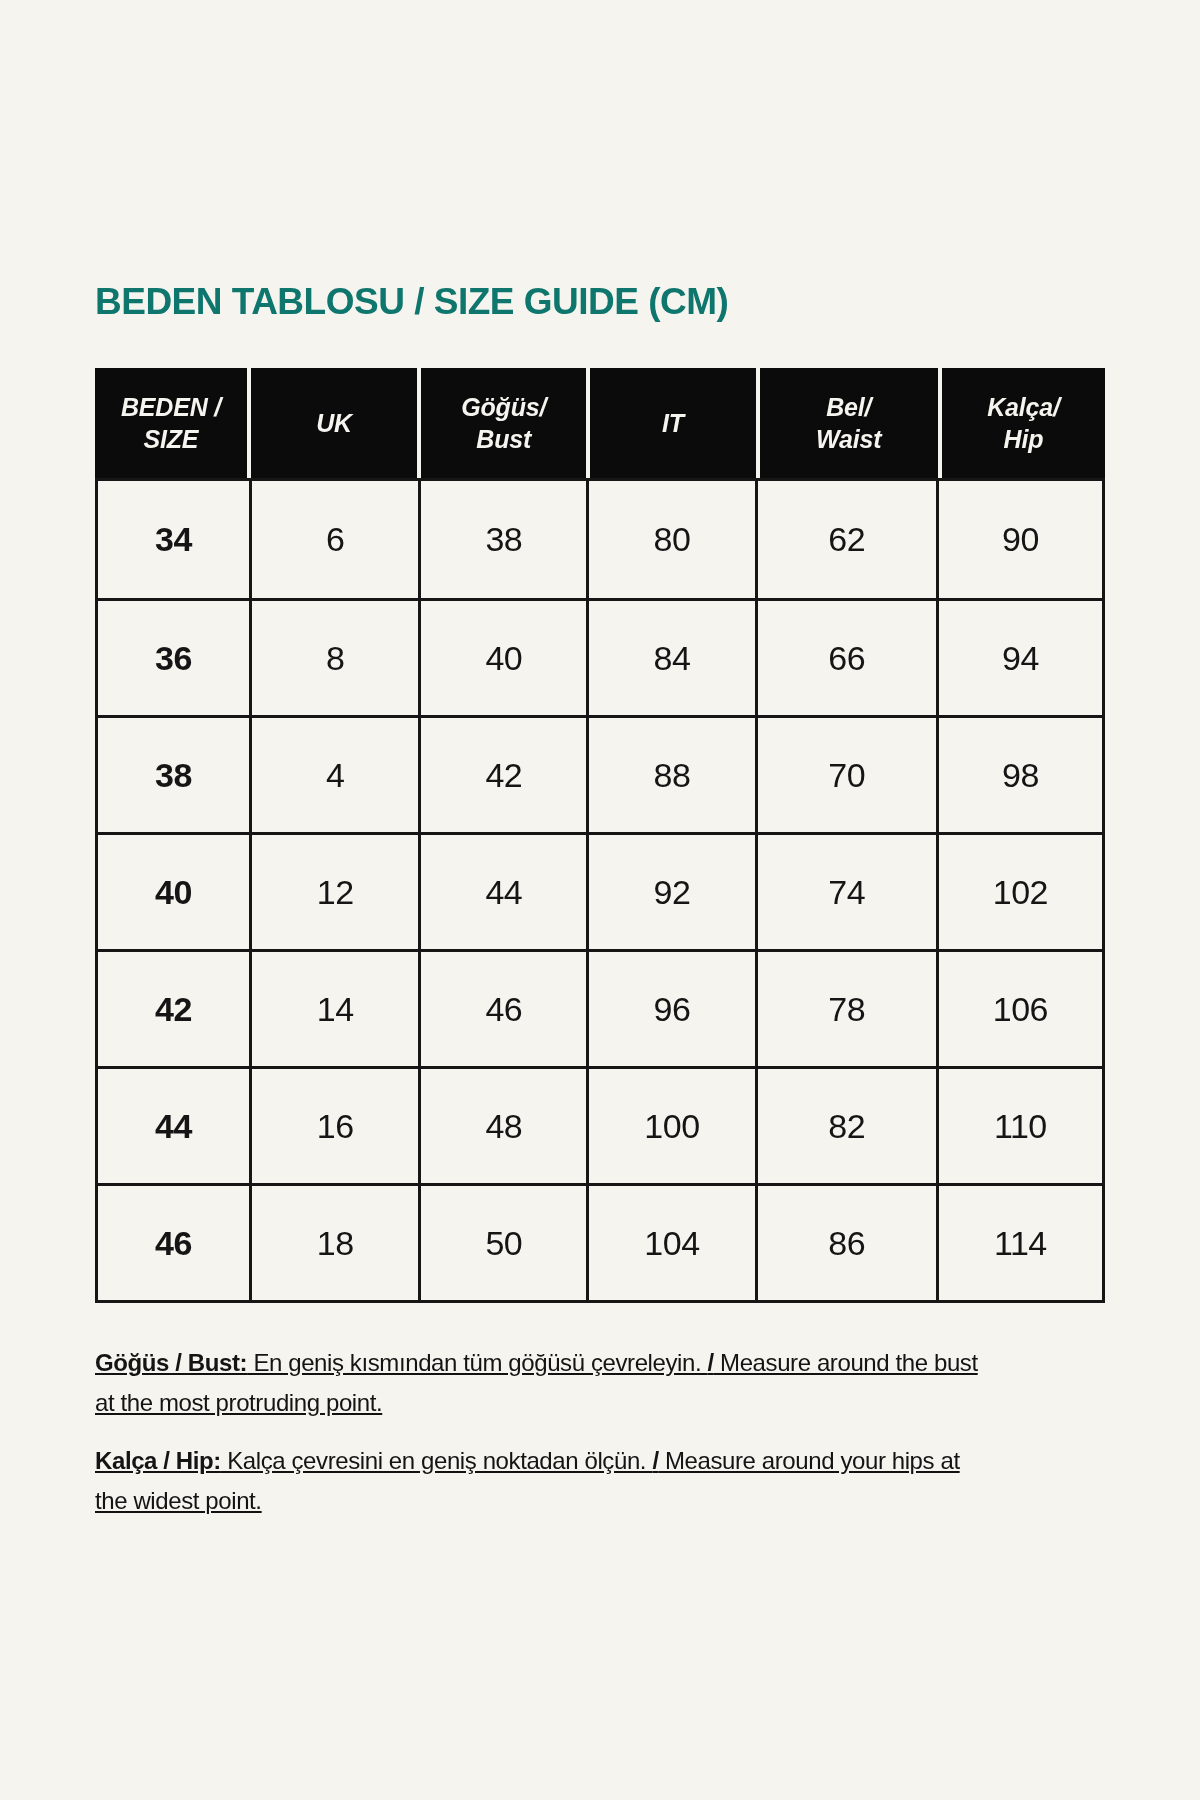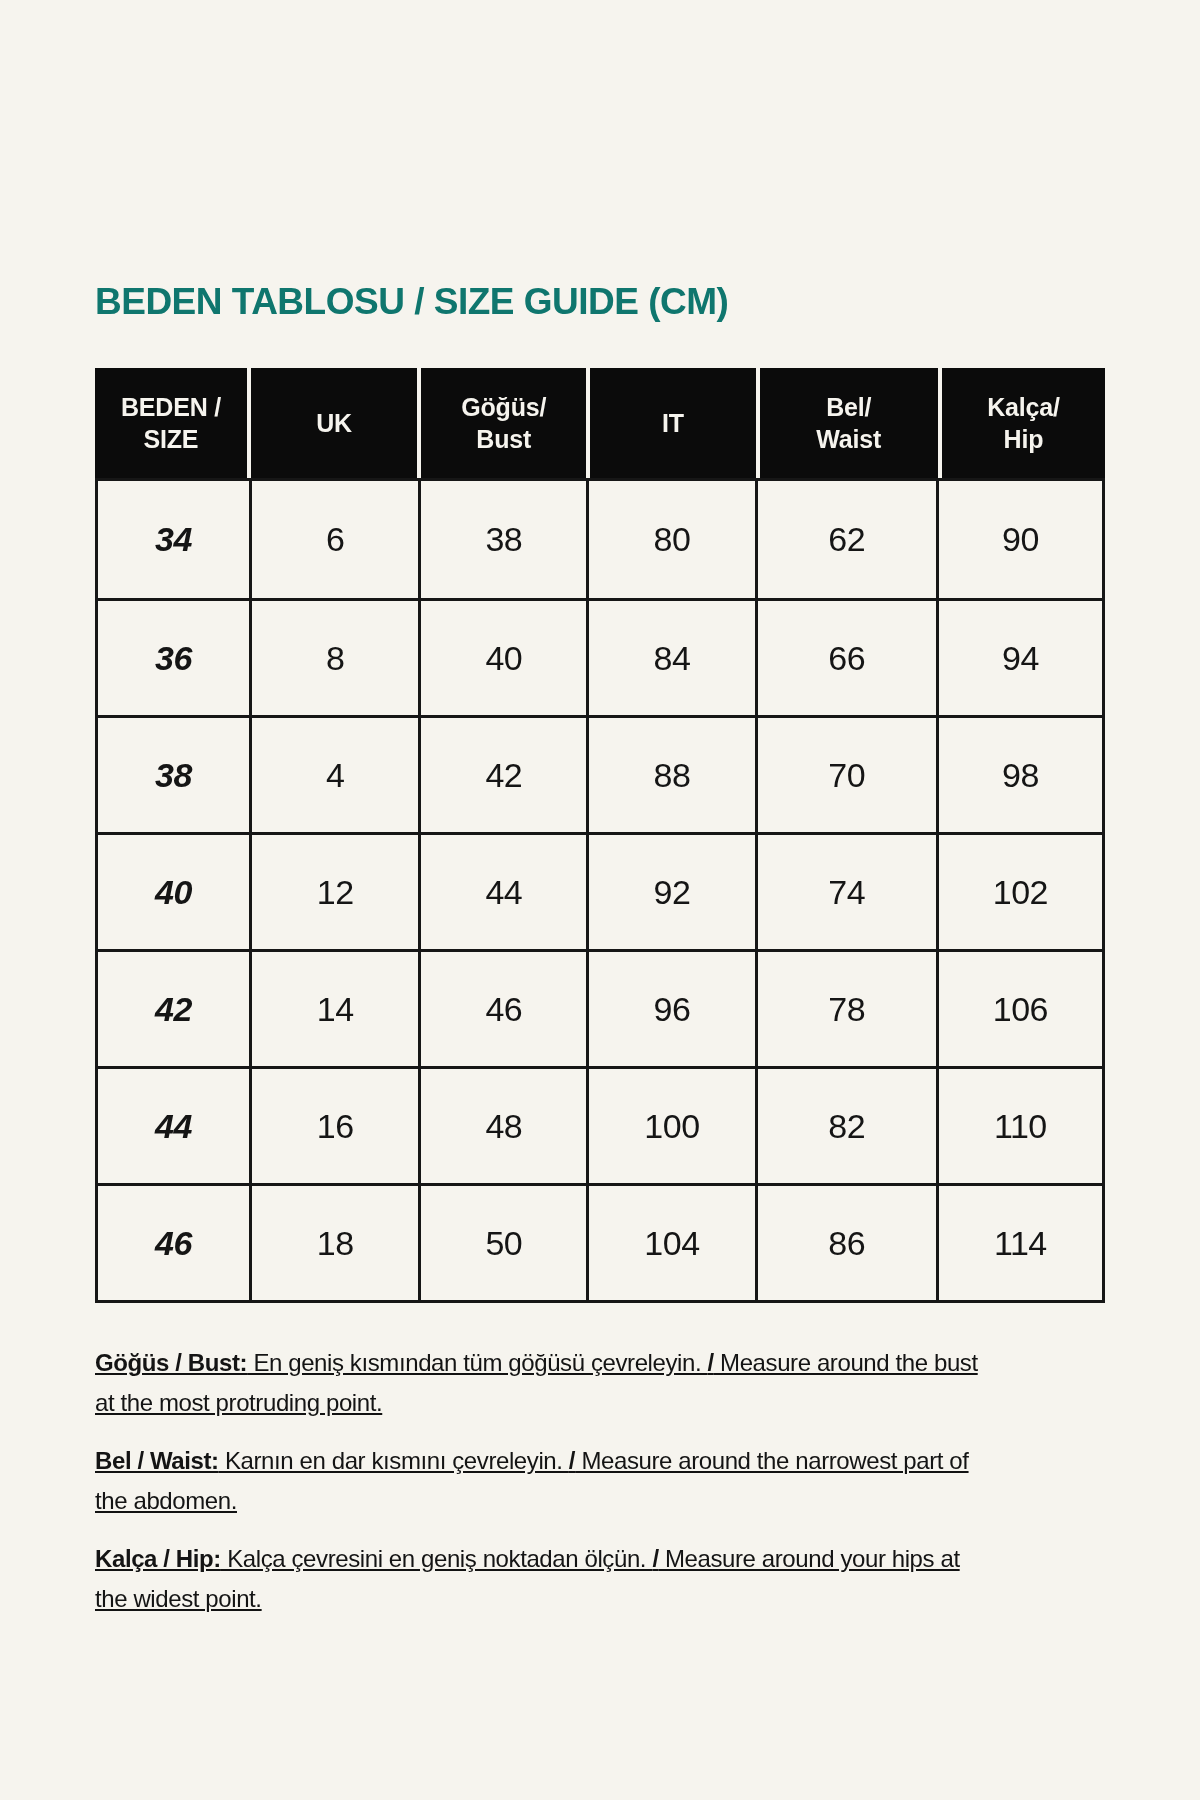--- a/index.html
+++ b/index.html
@@ -27,20 +27,21 @@
     font-weight:700;
     letter-spacing:-0.5px;
     color:#0f766e;
   }
 
   .size-table{ width:1010px; }
 
   .thead{
     display:grid;
     grid-template-columns:150fr 168fr 167fr 167fr 180fr 165fr;
+    font-style:italic;
   }
   .hcell{
     background:var(--header-bg);
     color:var(--header-ink);
     height:110px;
     display:flex;
     flex-direction:column;
     align-items:center;
     justify-content:center;
     text-align:center;
@@ -62,21 +63,21 @@
   .bcell{
     display:flex;
     align-items:center;
     justify-content:center;
     font-size:34px;
     letter-spacing:-0.5px;
     color:#151515;
     border-left:3px solid var(--line);
     border-top:3px solid var(--line);
   }
-  .bcell.col0{ border-left:none; font-weight:700;font-style:italic; }
+  .bcell.col0{ border-left:none; font-weight:700; }
   .bcell.row0{ border-top:none; }
 
   .notes{ margin-top:40px; width:1012px;text-decoration:underline; }
   .note{
     margin:0 0 18px 0;
     font-size:24px;
     line-height:40px;
     letter-spacing:-0.4px;
     color:#141414;
   }
@@ -166,18 +167,17 @@
       <div class="bcell">50</div>
       <div class="bcell">104</div>
       <div class="bcell">86</div>
       <div class="bcell">114</div>
     </div>
   </div>
 
   <div class="notes">
     <p class="note"><b>Göğüs / Bust:</b><span> En geniş kısmından tüm göğüsü çevreleyin. </span><b>/</b><span> Measure around the bust</span><br><span>at the most protruding point.</span></p>
 
-    <p class="note"><b>Bel / Waist:</b><span> Karnın en dar kısmını çevreleyin. </span><b>/</b><span> Measure around the narrowest part of</span><br><span>the abdomen.</span></p>
 
     <p class="note"><b>Kalça / Hip:</b><span> Kalça çevresini en geniş noktadan ölçün. </span><b>/</b><span> Measure around your hips at</span><br><span>the widest point.</span></p>
   </div>
 
 </div>
 
 </body></html>

